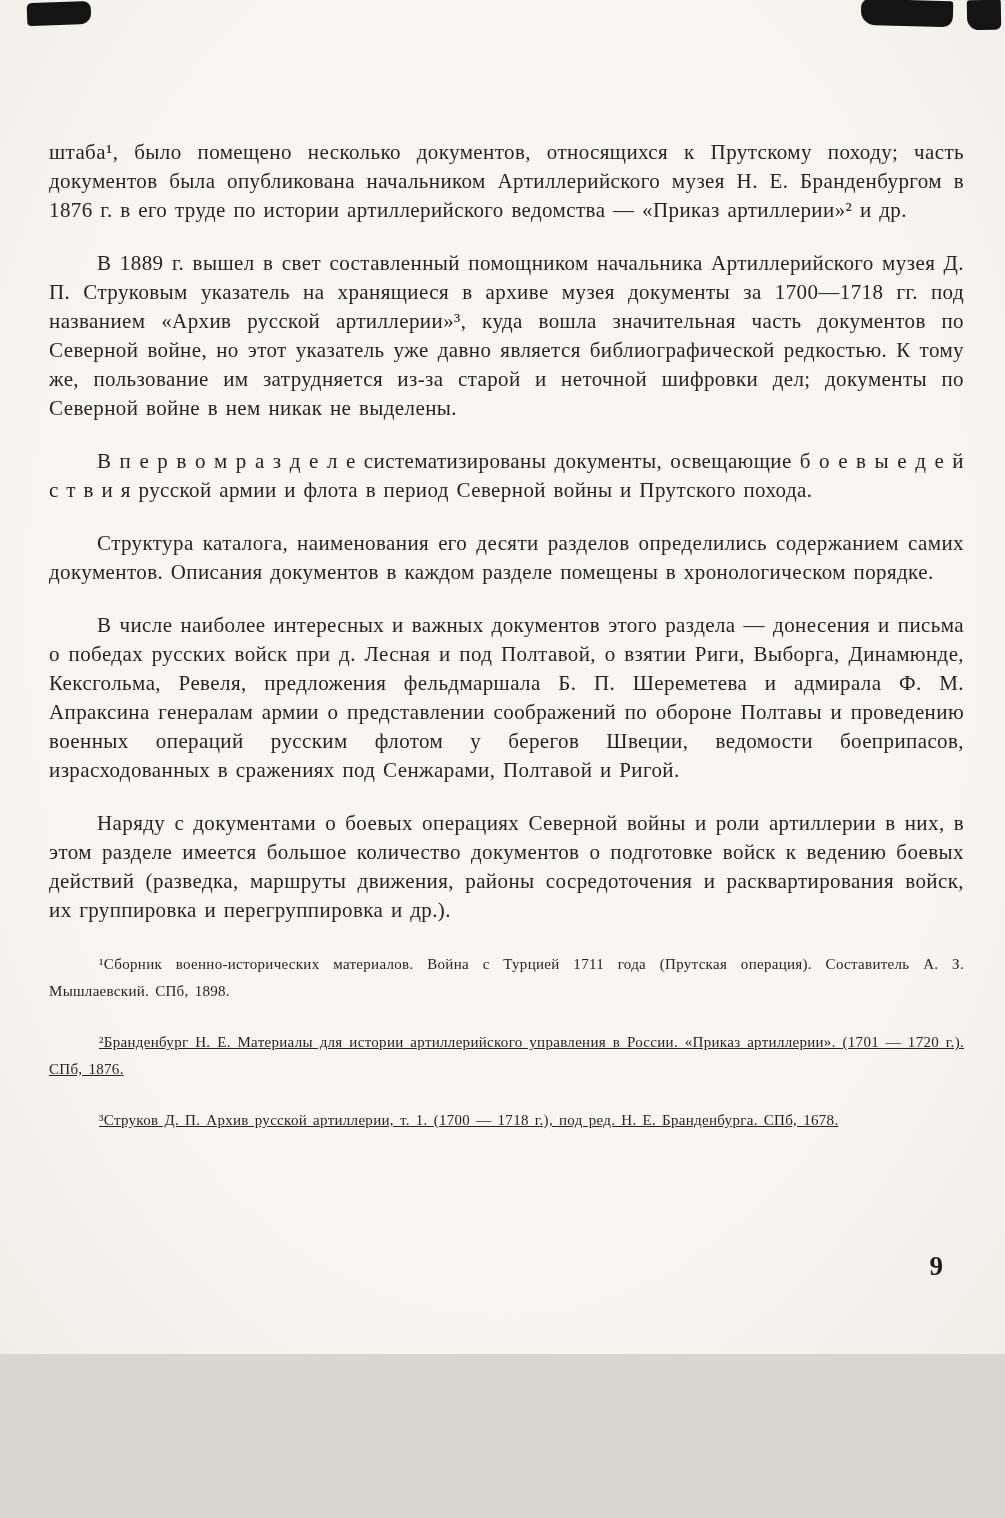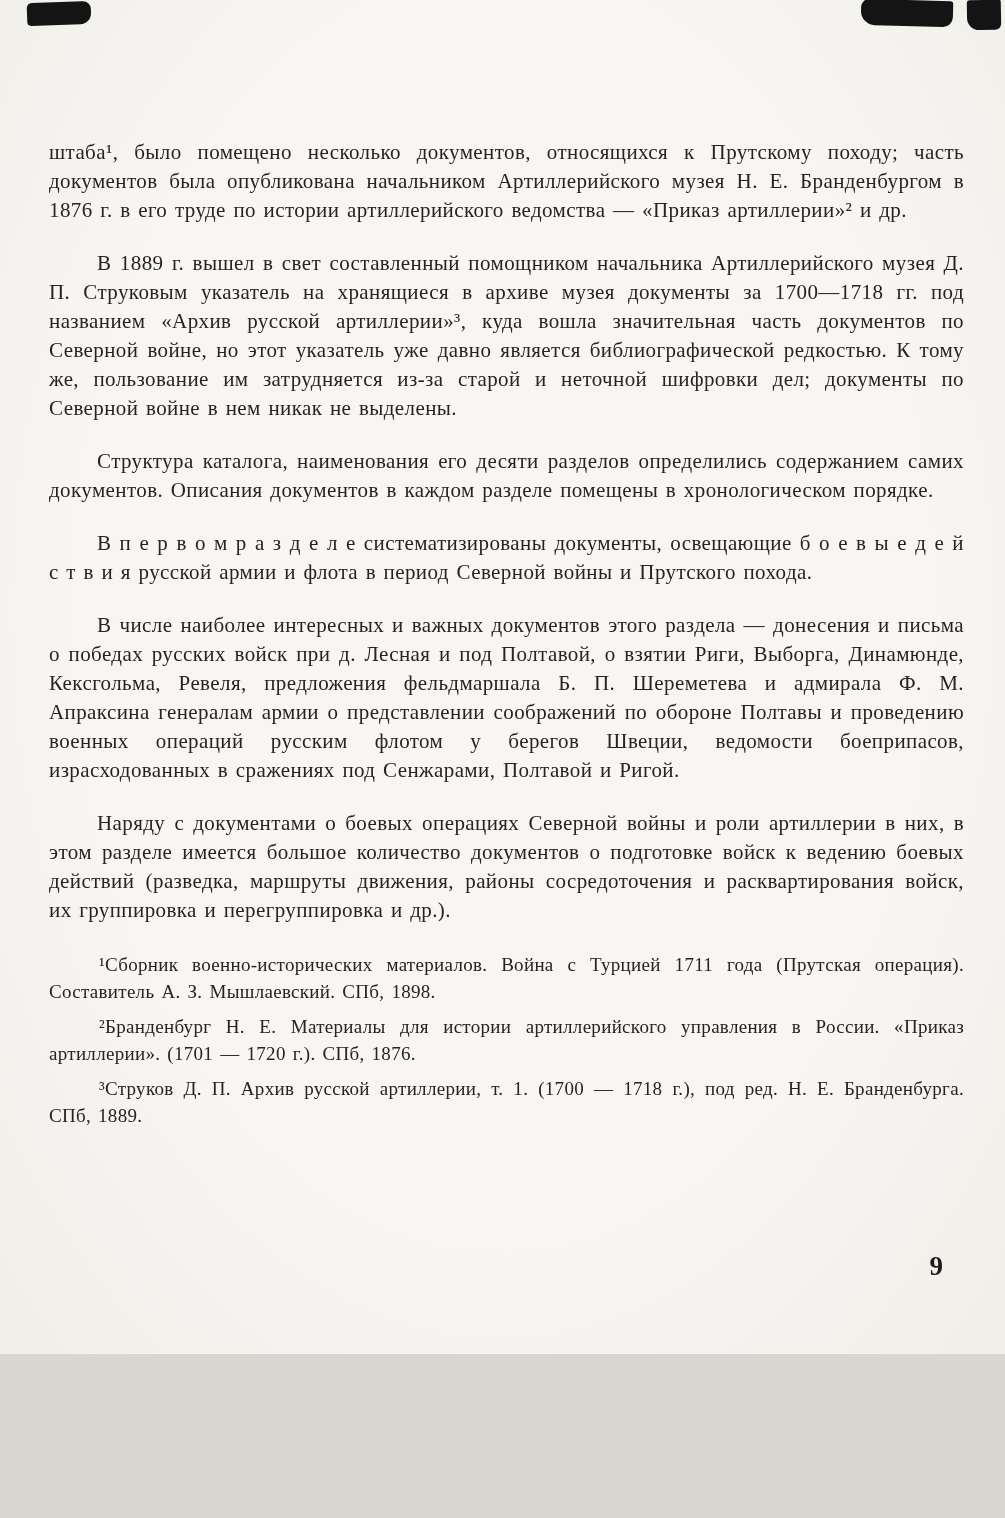--- a/index.html
+++ b/index.html
@@ -62,28 +62,28 @@
   }
   .par + .par { margin-top: 24px; }
   .par.first { text-indent: 0; }
 
   .footnotes {
     margin-top: 26px;
   }
   .fn {
     margin: 0;
     padding: 0;
-    font-size: 19px;
+    font-size: 15px;
     line-height: 27px;
     text-align: justify;
     text-indent: 50px;
     letter-spacing: 0.3px;
     word-spacing: 2px;
   }
-  .fn + .fn { margin-top: 8px; }
+  .fn + .fn { margin-top: 24px; text-decoration: underline; }
 
   .page-number {
     position: absolute;
     right: 62px;
     bottom: 72px;
     font-size: 27px;
     font-weight: bold;
     color: #1e1c19;
   }
 </style>
@@ -92,27 +92,27 @@
 
 <div class="page">
 
   <div class="artifact artifact-tl"></div>
   <div class="artifact artifact-tr-a"></div>
   <div class="artifact artifact-tr-b"></div>
 
   <div class="text-block">
     <p class="par first">штаба¹, было помещено несколько документов, относящихся к Прутскому походу; часть документов была опубликована начальником Артиллерийского музея Н. Е. Бранденбургом в 1876 г. в его труде по истории артиллерийского ведомства — «Приказ артиллерии»² и др.</p>
     <p class="par">В 1889 г. вышел в свет составленный помощником начальника Артиллерийского музея Д. П. Струковым указатель на хранящиеся в архиве музея документы за 1700—1718 гг. под названием «Архив русской артиллерии»³, куда вошла значительная часть документов по Северной войне, но этот указатель уже давно является библиографической редкостью. К тому же, пользование им затрудняется из-за старой и неточной шифровки дел; документы по Северной войне в нем никак не выделены.</p>
+    <p class="par">В п е р в о м  р а з д е л е  систематизированы документы, освещающие  б о е в ы е  д е й с т в и я  русской армии и флота в период Северной войны и Прутского похода.</p>
     <p class="par">Структура каталога, наименования его десяти разделов определились содержанием самих документов. Описания документов в каждом разделе помещены в хронологическом порядке.</p>
-    <p class="par">В п е р в о м  р а з д е л е  систематизированы документы, освещающие  б о е в ы е  д е й с т в и я  русской армии и флота в период Северной войны и Прутского похода.</p>
     <p class="par">В числе наиболее интересных и важных документов этого раздела — донесения и письма о победах русских войск при д. Лесная и под Полтавой, о взятии Риги, Выборга, Динамюнде, Кексгольма, Ревеля, предложения фельдмаршала Б. П. Шереметева и адмирала Ф. М. Апраксина генералам армии о представлении соображений по обороне Полтавы и проведению военных операций русским флотом у берегов Швеции, ведомости боеприпасов, израсходованных в сражениях под Сенжарами, Полтавой и Ригой.</p>
     <p class="par">Наряду с документами о боевых операциях Северной войны и роли артиллерии в них, в этом разделе имеется большое количество документов о подготовке войск к ведению боевых действий (разведка, маршруты движения, районы  сосредоточения и расквартирования войск, их группировка и перегруппировка и др.).</p>
 
     <div class="footnotes">
       <p class="fn">¹Сборник военно-исторических материалов. Война с Турцией 1711 года (Прутская операция). Составитель А. З. Мышлаевский. СПб, 1898.</p>
       <p class="fn">²Бранденбург Н. Е. Материалы для истории артиллерийского управления в России. «Приказ артиллерии». (1701 — 1720 г.). СПб, 1876.</p>
-      <p class="fn">³Струков Д. П. Архив русской артиллерии,  т. 1. (1700 — 1718 г.), под ред. Н. Е. Бранденбурга. СПб, 1889.</p>
+      <p class="fn">³Струков Д. П. Архив русской артиллерии,  т. 1. (1700 — 1718 г.), под ред. Н. Е. Бранденбурга. СПб, 1678.</p>
     </div>
   </div>
 
   <div class="page-number">9</div>
 
 </div>
 
 </body></html>

